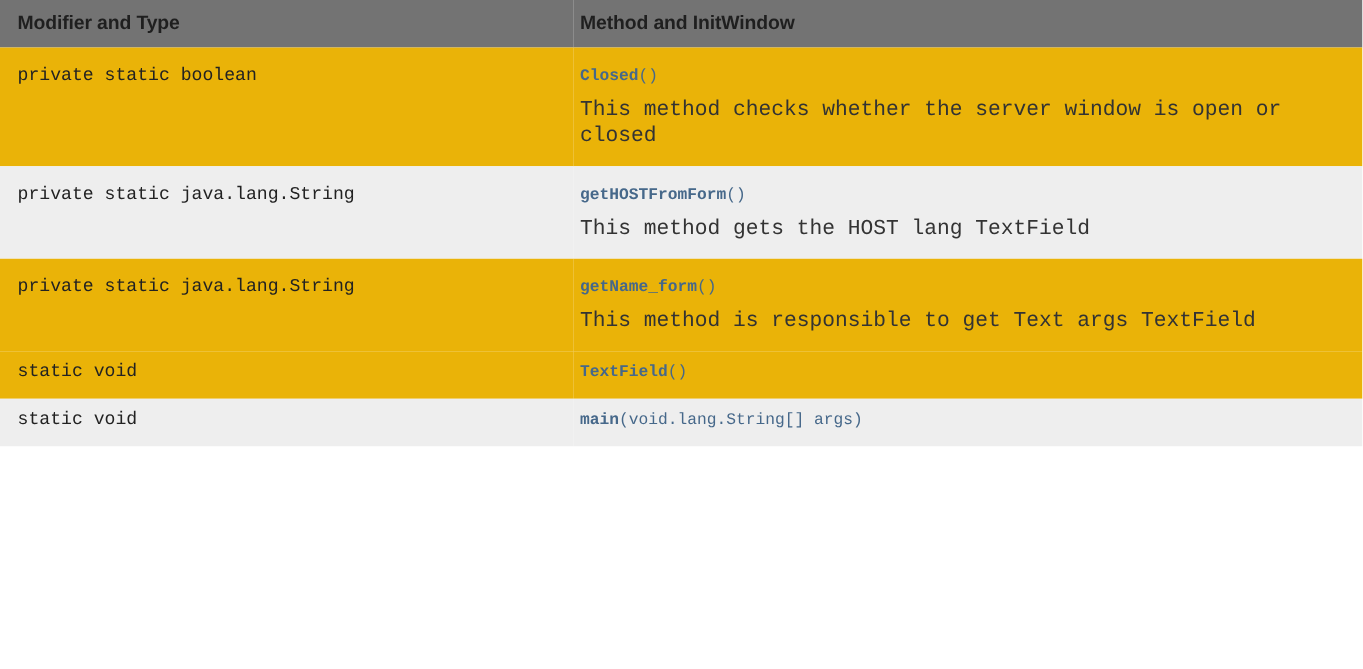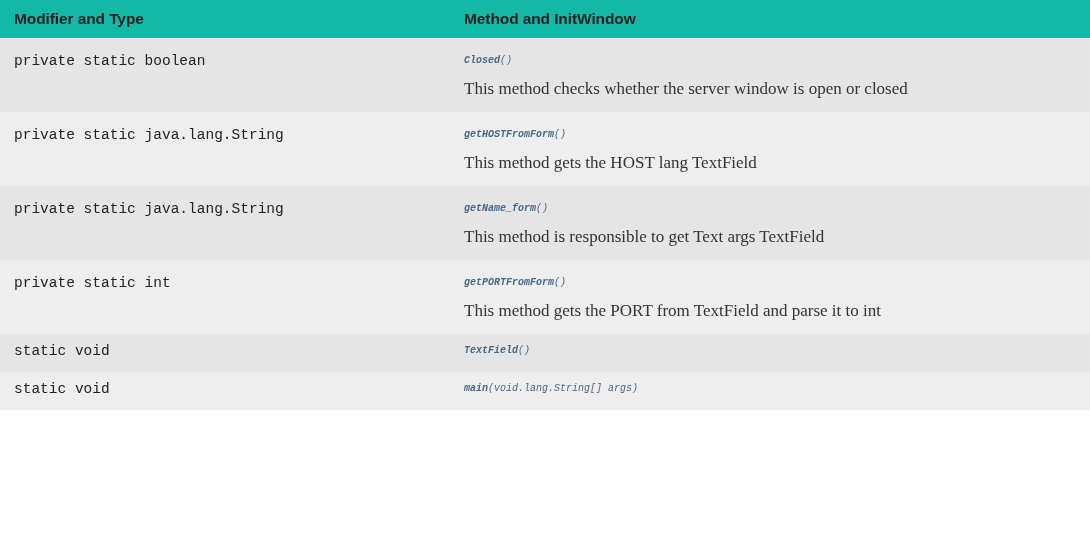--- a/index.html
+++ b/index.html
@@ -19,38 +19,38 @@
     width: 1090px;
     border-collapse: collapse;
     table-layout: fixed;
   }
 
   .method-summary-table col.col-type  { width: 459px; }
   .method-summary-table col.col-method{ width: 631px; }
 
   
   thead tr.table-header-row {
-    background: #14b8a6;
+    background: #737373;
   }
   thead th {
     text-align: left;
     vertical-align: middle;
     height: 38px;
     padding: 0 0 0 14px;
     font-family: "Liberation Sans", sans-serif;
     font-weight: bold;
     font-size: 15.5px;
     color: #1f1f1f;
     letter-spacing: -0.1px;
     white-space: nowrap;
   }
   thead th.th-method { padding-left: 5px; }
 
   
-  tbody tr.alt-row-color  { background: #e5e5e5; }
+  tbody tr.alt-row-color  { background: #eab308; }
   tbody tr.row-color      { background: #eeeeee; }
 
   tbody td {
     vertical-align: top;
     padding: 0;
     border: none;
   }
 
   td.col-first {
     padding: 13px 10px 13px 14px;
@@ -61,35 +61,34 @@
     white-space: nowrap;
   }
 
   td.col-last {
     padding: 13px 12px 13px 5px;
   }
 
   .member-name-link {
     display: block;
     font-family: "Liberation Mono", monospace;
-    font-size: 10px;
+    font-size: 13px;
     font-weight: bold;
     line-height: 20px;
     color: #46688a;
     text-decoration: none;
     white-space: nowrap;
-    font-style: italic;
   }
   .member-name-link .sig-name { font-weight: bold; }
   .member-name-link .sig-args { font-weight: normal; }
 
   .block-description {
     display: block;
     margin-top: 7px;
-    font-family: Liberation Serif, serif;
+    font-family: Liberation Mono, monospace;
     font-size: 17px;
     line-height: 21px;
     color: #333333;
   }
 
   
   tr.compact-row td.col-first,
   tr.compact-row td.col-last { padding-top: 7px; padding-bottom: 11px; }
 </style>
 </head>
@@ -127,27 +126,20 @@
     </tr>
 
     <tr class="alt-row-color">
       <td class="col-first">private static java.lang.String</td>
       <td class="col-last">
         <a class="member-name-link" href="#"><span class="sig-name">getName_form</span><span class="sig-args">()</span></a>
         <span class="block-description">This method is responsible to get Text args TextField</span>
       </td>
     </tr>
 
-    <tr class="row-color">
-      <td class="col-first">private static int</td>
-      <td class="col-last">
-        <a class="member-name-link" href="#"><span class="sig-name">getPORTFromForm</span><span class="sig-args">()</span></a>
-        <span class="block-description">This method gets the PORT from TextField and parse it to int</span>
-      </td>
-    </tr>
 
     <tr class="alt-row-color compact-row">
       <td class="col-first">static void</td>
       <td class="col-last">
         <a class="member-name-link" href="#"><span class="sig-name">TextField</span><span class="sig-args">()</span></a>
       </td>
     </tr>
 
     <tr class="row-color compact-row">
       <td class="col-first">static void</td>

